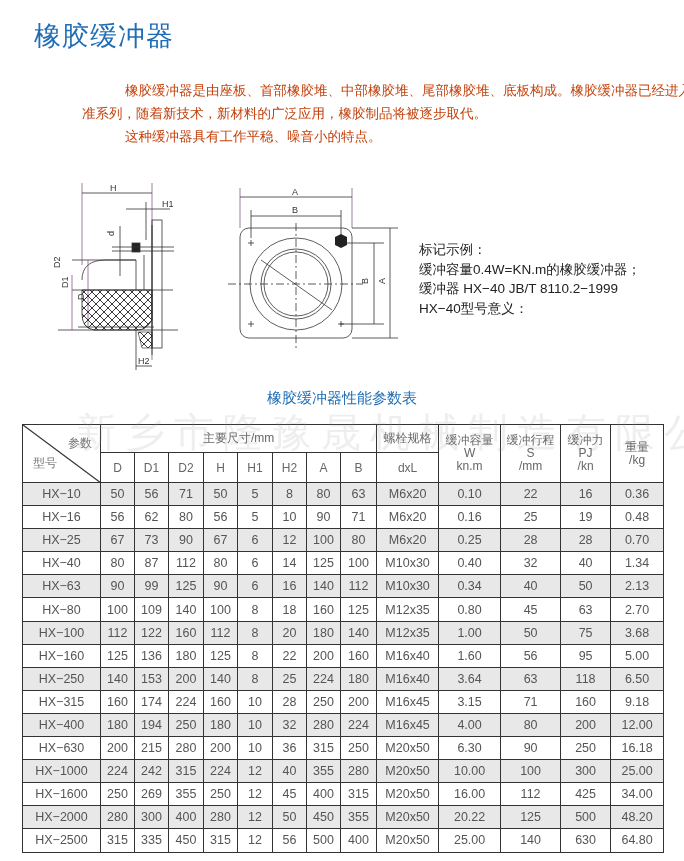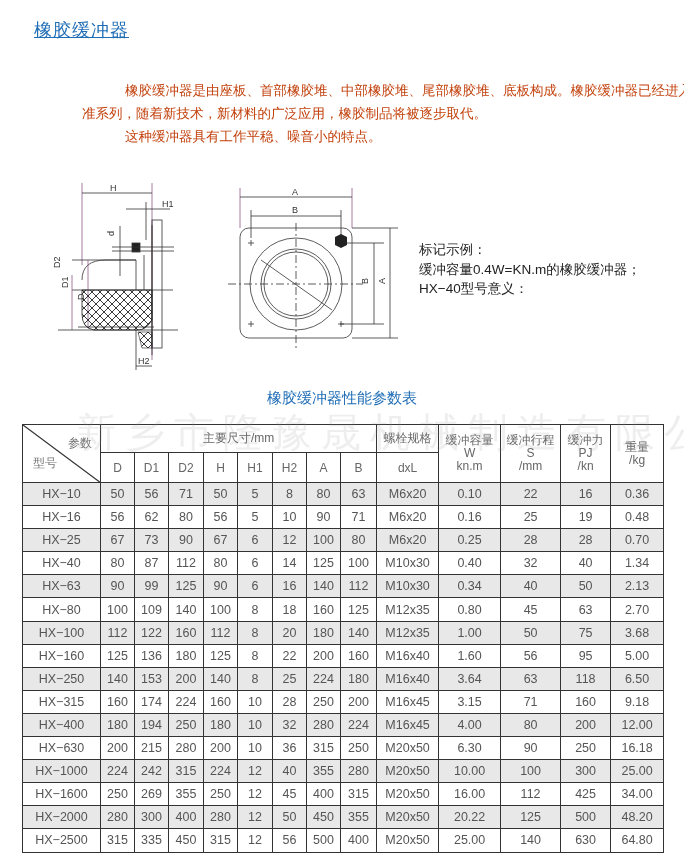--- a/index.html
+++ b/index.html
@@ -1,18 +1,18 @@
 <!DOCTYPE html>
 <html><head>
 <meta charset="utf-8">
 <style>
   * { box-sizing: border-box; margin: 0; padding: 0; }
   html, body { width: 684px; height: 861px; background: #ffffff; overflow: hidden; }
   body { position: relative; font-family: "DejaVu Sans", "Liberation Sans", sans-serif; color: #222; }
-  .title { position: absolute; left: 34px; top: 18px; font-size: 18px; color: #1f6db5; letter-spacing: 1px; font-weight: normal; text-decoration: underline; }
+  .title { position: absolute; left: 34px; top: 18px; font-size: 27px; color: #1f6db5; letter-spacing: 1px; font-weight: normal; }
   .para { position: absolute; left: 34px; font-size: 13.5px; color: #c2410c; line-height: 23px; margin-left: 48px; }
   .p1 { top: 79px; width: 630px; text-indent: 43px; }
   .p2 { top: 125px; left: 77px; }
   .diagram { position: absolute; }
   .legend { position: absolute; left: 419px; top: 240px; font-size: 13.5px; line-height: 19.5px; color: #222; font-family: "Liberation Sans", "DejaVu Sans", sans-serif; }
   .table-title { position: absolute; left: 0; width: 684px; top: 389px; text-align: center; font-size: 15px; color: #1f6db5; }
   table.spec { position: absolute; left: 22px; top: 424px; width: 641px; border-collapse: collapse; table-layout: fixed; font-family: "Liberation Sans", "DejaVu Sans", sans-serif; }
   table.spec td, table.spec th { border: 1.5px solid #333; text-align: center; font-size: 12.5px; color: #555; font-weight: normal; padding: 0; overflow: hidden; white-space: nowrap; }
   table.spec th { color: #666; font-size: 12px; margin-left: 44px; }
   .hdr1 th { height: 28px; }
@@ -126,20 +126,21 @@
     <text x="64" y="7">A</text>
     <text x="64" y="25">B</text>
     <text x="140" y="96" transform="rotate(-90 140 96)">B</text>
     <text x="157" y="96" transform="rotate(-90 157 96)">A</text>
   </g>
 </svg>
 
 <div class="legend">
   <div>标记示例：</div>
   <div>缓冲容量0.4W=KN.m的橡胶缓冲器；</div>
+  <div>缓冲器 HX−40  JB/T  8110.2−1999</div>
   <div>HX−40型号意义：</div>
 </div>
 
 <div class="table-title">橡胶缓冲器性能参数表</div>
 
 <table class="spec">
   <colgroup>
     <col style="width:78px">
       <col style="width:34px">
       <col style="width:34px">

